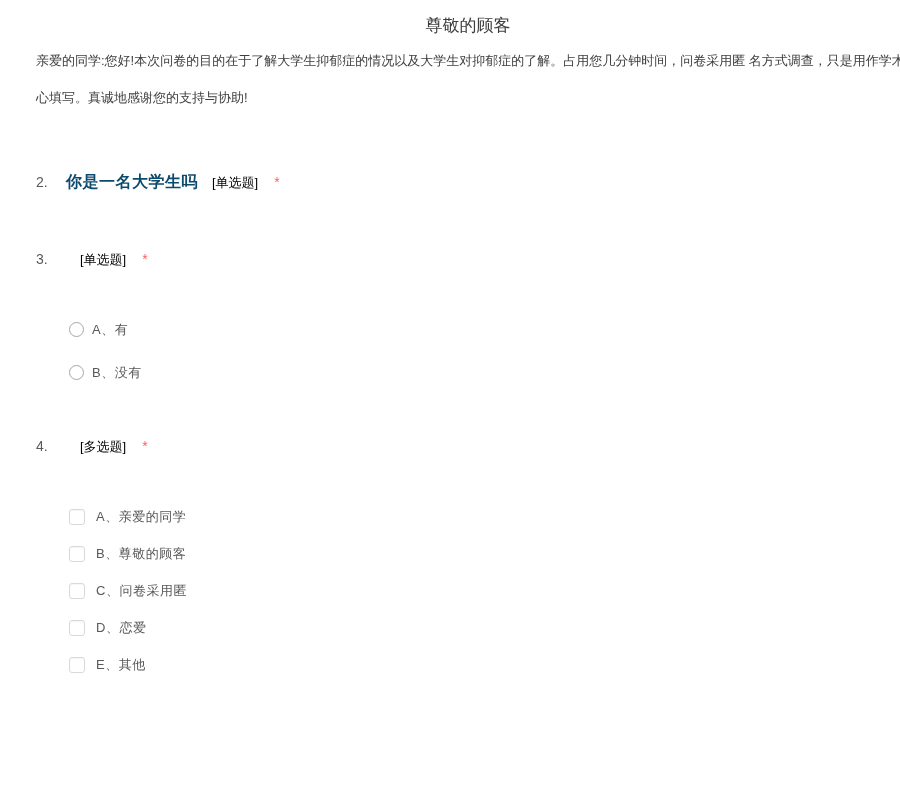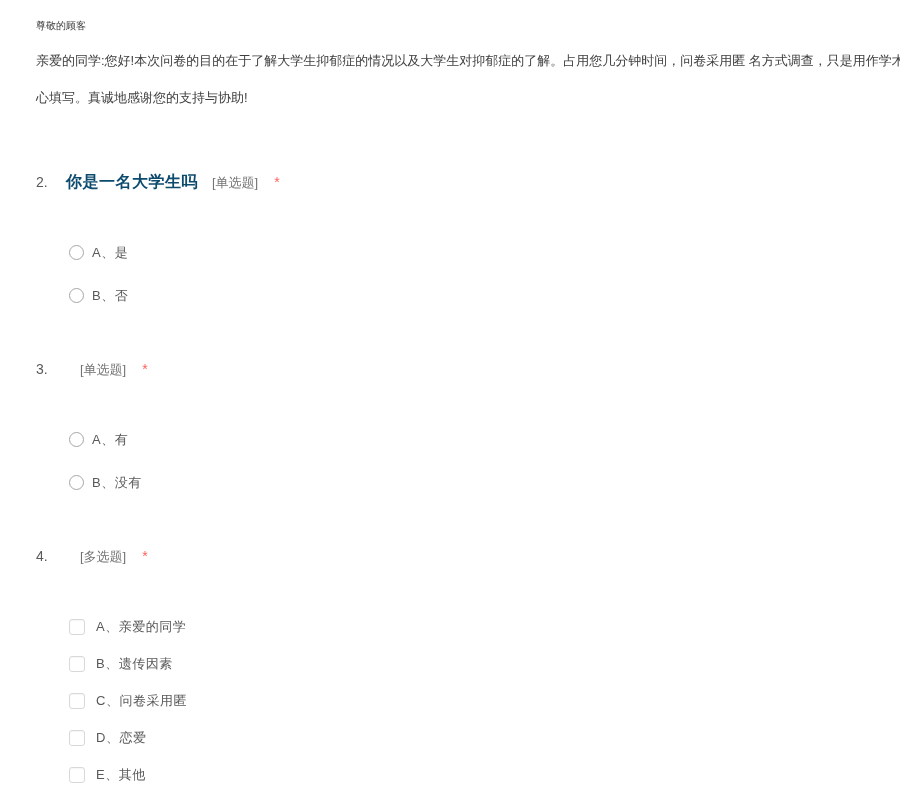--- a/index.html
+++ b/index.html
@@ -5,24 +5,25 @@
   * { margin: 0; padding: 0; box-sizing: border-box; }
   html, body {
     width: 900px; height: 800px;
     background: #ffffff;
     overflow: hidden;
     font-family: "Liberation Sans", "DejaVu Sans", sans-serif;
   }
   .page { padding: 16px 0 0 36px; width: 900px; }
 
   .page-title {
-    font-size: 10px;
+    font-size: 17px;
     line-height: 20px;
     color: #3d3d3d;
     font-weight: 400;
+    text-align: center;
   }
 
   .intro {
     margin-top: 6px;
     font-size: 13px;
     line-height: 37px;
     color: #404040;
   }
   .intro-line { white-space: nowrap; }
 
@@ -42,21 +43,21 @@
   }
   .q-title {
     font-weight: 700;
     color: #0c4a6e;
     font-size: 16px;
     letter-spacing: 0.5px;
   }
   .q-type {
     margin-left: 14px;
     font-size: 13px;
-    color: #737373;
+    color: #000000;
   }
   .q-required {
     margin-left: 16px;
     font-size: 14px;
     color: #ff5f5f;
   }
 
   .q-options {
     margin-top: 52px;
     display: flex;
@@ -110,30 +111,20 @@
     <div class="intro-line">心填写。真诚地感谢您的支持与协助!</div>
   </div>
 
   <section class="question">
     <div class="q-head">
       <span class="q-num">2.</span>
       <span class="q-title">你是一名大学生吗</span>
       <span class="q-type">[单选题]</span>
       <span class="q-required">*</span>
     </div>
-    <div class="q-options radios">
-      <label class="option">
-        <span class="radio-circle"></span>
-        <span class="opt-label">A、是</span>
-      </label>
-      <label class="option">
-        <span class="radio-circle"></span>
-        <span class="opt-label">B、否</span>
-      </label>
-    </div>
   </section>
 
   <section class="question">
     <div class="q-head">
       <span class="q-num">3.</span>
       <span class="q-type">[单选题]</span>
       <span class="q-required">*</span>
     </div>
     <div class="q-options radios">
       <label class="option">
@@ -153,21 +144,21 @@
       <span class="q-type">[多选题]</span>
       <span class="q-required">*</span>
     </div>
     <div class="q-options checks">
       <label class="option">
         <span class="checkbox-square"></span>
         <span class="opt-label">A、亲爱的同学</span>
       </label>
       <label class="option">
         <span class="checkbox-square"></span>
-        <span class="opt-label">B、遗传因素</span>
+        <span class="opt-label">B、尊敬的顾客</span>
       </label>
       <label class="option">
         <span class="checkbox-square"></span>
         <span class="opt-label">C、问卷采用匿</span>
       </label>
       <label class="option">
         <span class="checkbox-square"></span>
         <span class="opt-label">D、恋爱</span>
       </label>
       <label class="option">

